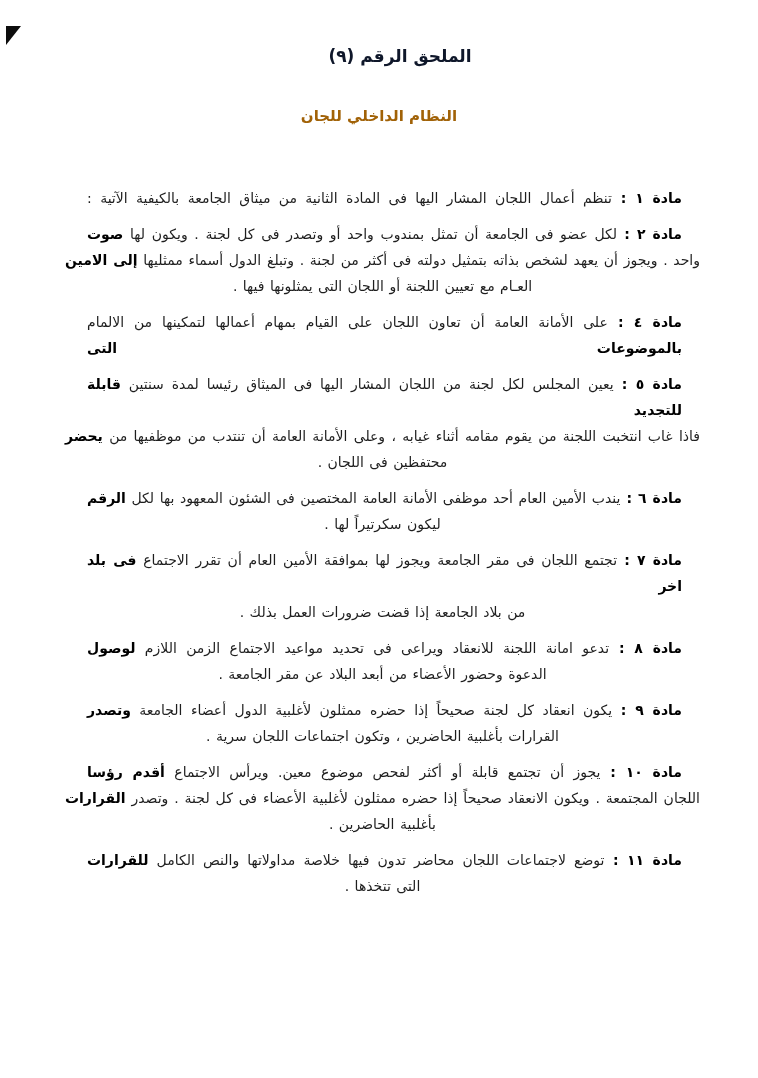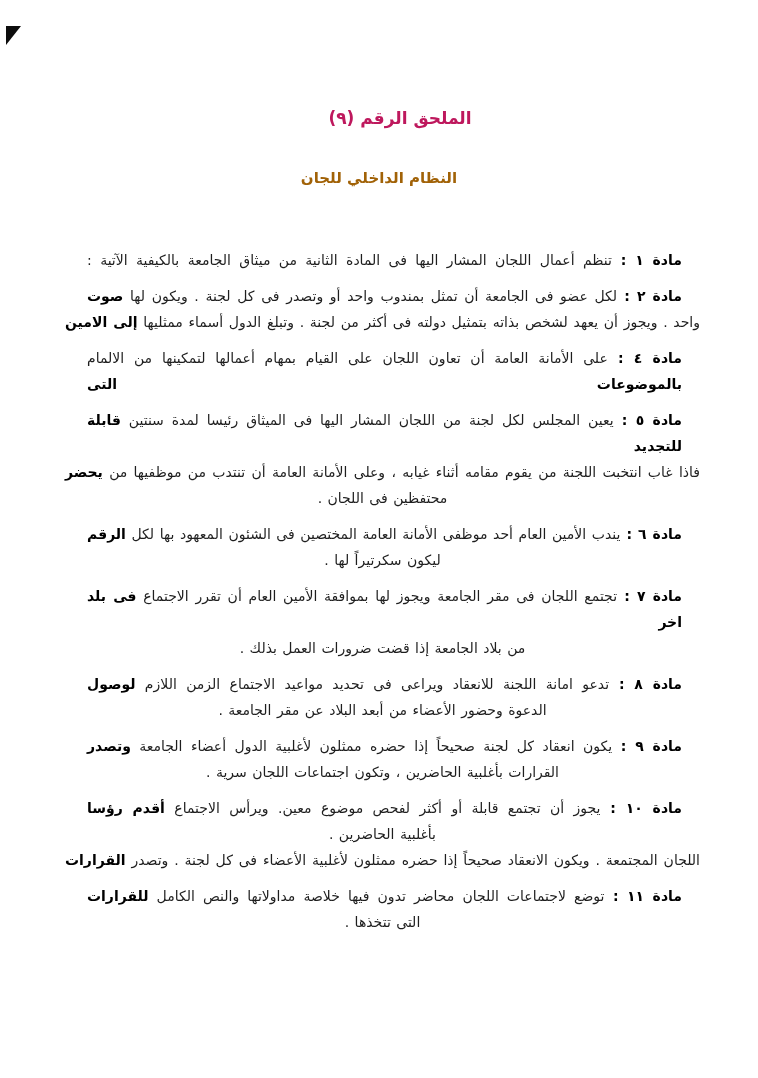--- a/index.html
+++ b/index.html
@@ -12,24 +12,24 @@
     overflow:hidden;
     color:#1e1e1e;
   }
   .corner-mark{
     position:absolute;left:6px;top:26px;
     width:0;height:0;
     border-left:15px solid #0d0d0d;
     border-bottom:19px solid transparent;
   }
   .doc-title{
-    padding-top:106px;
+    padding-top:44px;
     text-align:center;
     font-size:17px;line-height:24px;
-    font-weight:bold;color:#be185d;margin-left:42px;
+    font-weight:bold;color:#0f172a;margin-left:42px;
   }
   .doc-subtitle{
     margin-top:38px;
     text-align:center;
     font-size:15px;line-height:20px;
     font-weight:bold;color:#a16207;
   }
   .content{
     margin:59px 58px 0 65px; 
     font-size:14px;
@@ -52,20 +52,21 @@
   <div class="corner-mark"></div>
   <div class="doc-title">الملحق الرقم (٩)</div>
   <div class="doc-subtitle">النظام الداخلي للجان</div>
   <div class="content">
       <div class="article">
         <div class="line first"><span class="b">مادة ١ : </span><span>تنظم أعمال اللجان المشار اليها فى المادة الثانية من ميثاق الجامعة بالكيفية الآتية :</span></div>
       </div>
       <div class="article">
         <div class="line first"><span class="b">مادة ٢ : </span><span>لكل عضو فى الجامعة أن تمثل بمندوب واحد أو وتصدر فى كل لجنة . ويكون لها </span><span class="b">صوت</span></div>
         <div class="line"><span>واحد . ويجوز أن يعهد لشخص بذاته بتمثيل دولته فى أكثر من لجنة . وتبلغ الدول أسماء ممثليها </span><span class="b">إلى الامين</span></div>
+        <div class="line last"><span>العـام مع تعيين اللجنة أو اللجان التى يمثلونها فيها .</span></div>
       </div>
       <div class="article">
         <div class="line first"><span class="b">مادة ٤ : </span><span>على الأمانة العامة أن تعاون اللجان على القيام بمهام أعمالها لتمكينها من الالمام </span><span class="b">بالموضوعات التى</span></div>
       </div>
       <div class="article">
         <div class="line first"><span class="b">مادة ٥ : </span><span>يعين المجلس لكل لجنة من اللجان المشار اليها فى الميثاق رئيسا لمدة سنتين </span><span class="b">قابلة للتجديد</span></div>
         <div class="line"><span>فاذا غاب انتخبت اللجنة من يقوم مقامه أثناء غيابه ، وعلى الأمانة العامة أن تنتدب من موظفيها من </span><span class="b">يحضر</span></div>
         <div class="line last"><span>محتفظين فى اللجان .</span></div>
       </div>
       <div class="article">
@@ -79,21 +80,21 @@
       <div class="article">
         <div class="line first"><span class="b">مادة ٨ : </span><span>تدعو امانة اللجنة للانعقاد ويراعى فى تحديد مواعيد الاجتماع الزمن اللازم </span><span class="b">لوصول</span></div>
         <div class="line last"><span>الدعوة وحضور الأعضاء من أبعد البلاد عن مقر الجامعة .</span></div>
       </div>
       <div class="article">
         <div class="line first"><span class="b">مادة ٩ : </span><span>يكون انعقاد كل لجنة صحيحاً إذا حضره ممثلون لأغلبية الدول أعضاء الجامعة </span><span class="b">وتصدر</span></div>
         <div class="line last"><span>القرارات بأغلبية الحاضرين ، وتكون اجتماعات اللجان سرية .</span></div>
       </div>
       <div class="article">
         <div class="line first"><span class="b">مادة ١٠ : </span><span>يجوز أن تجتمع قابلة أو أكثر لفحص موضوع معين. ويرأس الاجتماع </span><span class="b">أقدم رؤسا</span></div>
+        <div class="line"><span>اللجان المجتمعة . ويكون الانعقاد صحيحاً إذا حضره ممثلون لأغلبية الأعضاء فى كل لجنة . وتصدر </span><span class="b">القرارات</span></div>
         <div class="line last"><span>بأغلبية الحاضرين .</span></div>
-        <div class="line"><span>اللجان المجتمعة . ويكون الانعقاد صحيحاً إذا حضره ممثلون لأغلبية الأعضاء فى كل لجنة . وتصدر </span><span class="b">القرارات</span></div>
       </div>
       <div class="article">
         <div class="line first"><span class="b">مادة ١١ : </span><span>توضع لاجتماعات اللجان محاضر تدون فيها خلاصة مداولاتها والنص الكامل </span><span class="b">للقرارات</span></div>
         <div class="line last"><span>التى تتخذها .</span></div>
       </div>
     </div>
 </div>
 
 </body></html>

